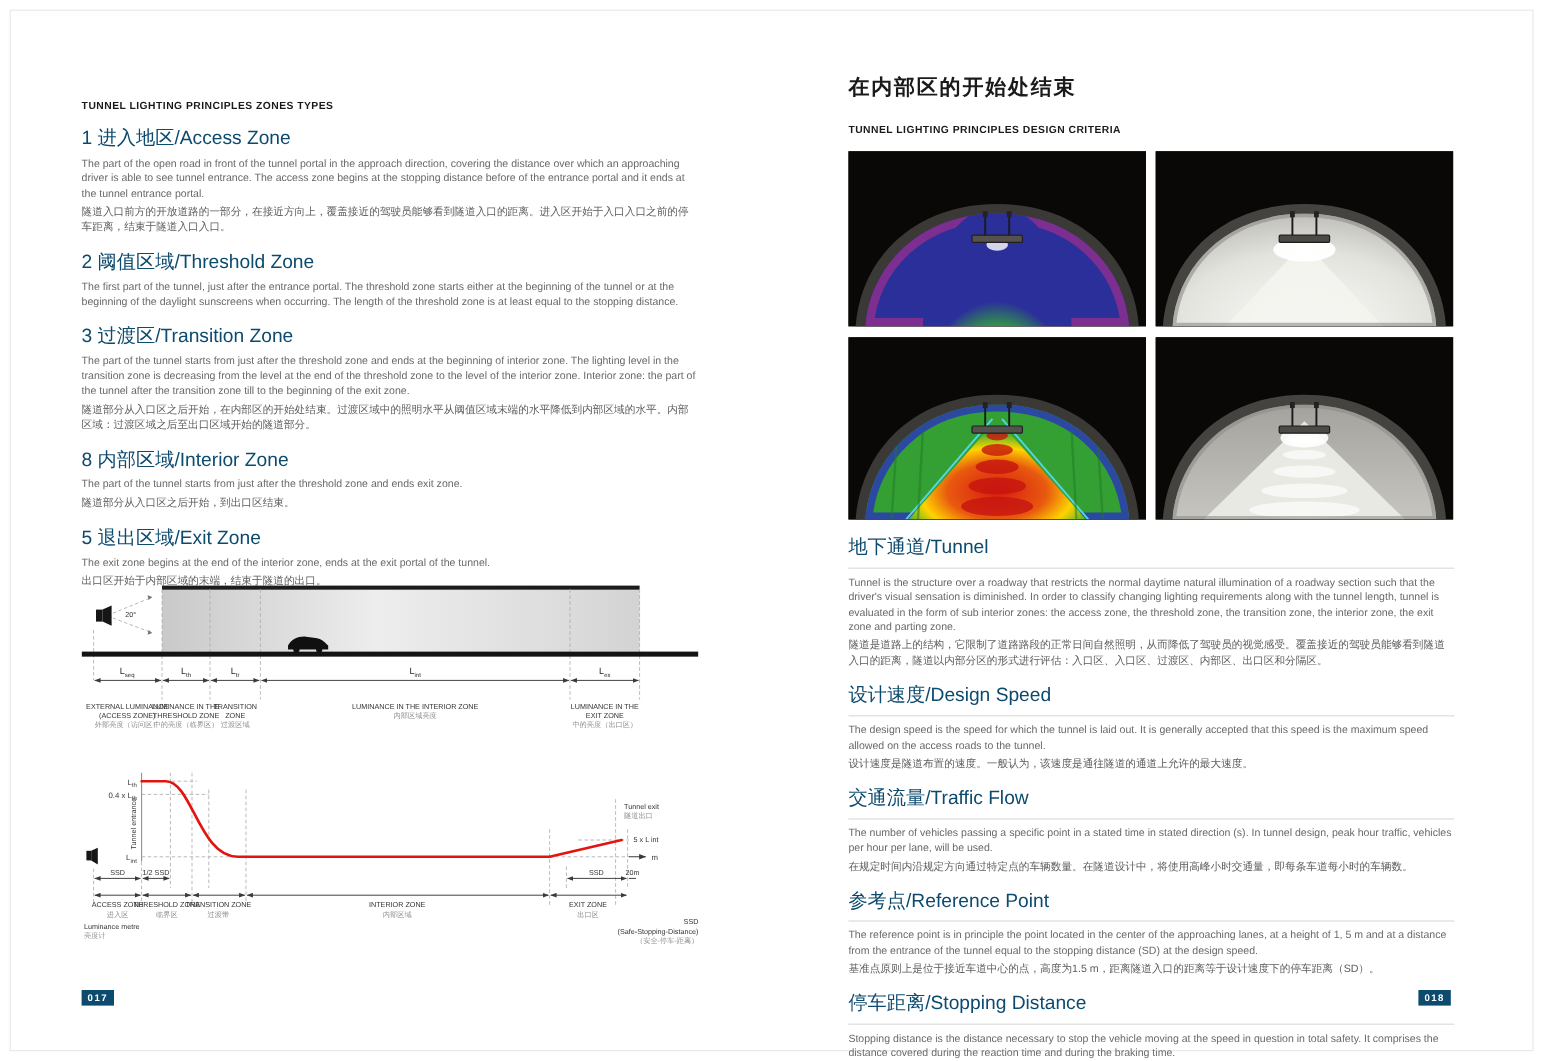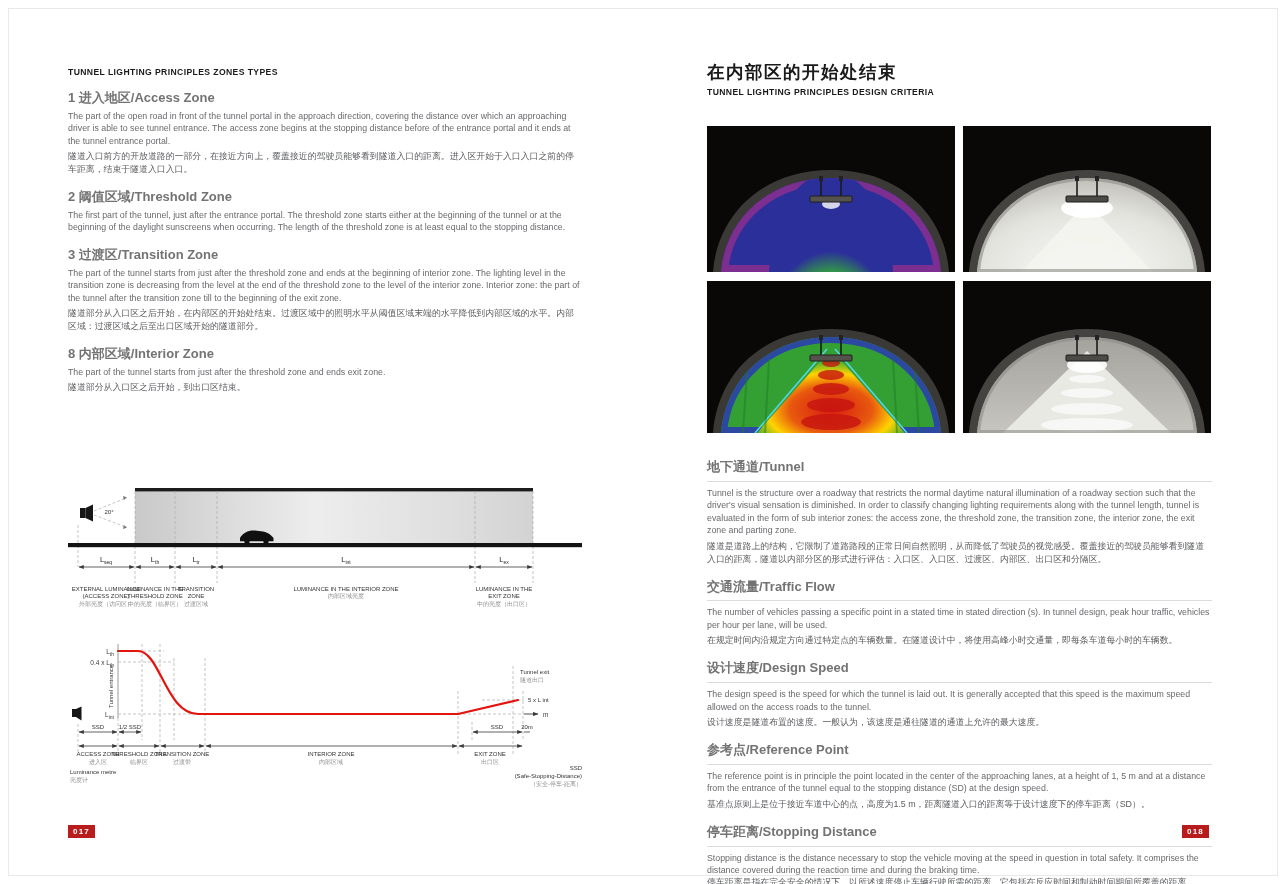--- a/index.html
+++ b/index.html
@@ -6,28 +6,28 @@
   body{
     width:1286px;height:884px;position:relative;background:#ffffff;
     font-family:"Liberation Sans","DejaVu Sans",sans-serif;
     color:#121212;overflow:hidden;
   }
   .sheet-frame{position:absolute;left:8px;top:8px;right:8px;bottom:8px;border:1px solid #e9e9e9;pointer-events:none;}
   .page{position:absolute;top:62px;}
   .page-left{left:68px;width:512px;}
   .page-right{left:707px;width:505px;}
   .page-title{font-size:17.5px;font-weight:bold;letter-spacing:1.5px;color:#1a1a1a;line-height:1.15;}
-  .page-subtitle{font-size:8.6px;font-weight:bold;letter-spacing:.4px;color:#1a1a1a;margin-top:5px;}
+  .page-subtitle{font-size:8.6px;font-weight:bold;letter-spacing:.4px;color:#1a1a1a;margin-top:21px;}
   .sec{margin-top:13px;}
   .sec:first-of-type{margin-top:21px;}
-  .sec-h{font-size:13px;font-weight:700;color:#737373;margin:0 0 3px 0;line-height:1.3;}
+  .sec-h{font-size:16px;font-weight:400;color:#0c4a6e;margin:0 0 3px 0;line-height:1.3;}
   .sec-h.ruled{border-bottom:1px solid #dcdcdc;padding-bottom:5px;margin-bottom:5px;}
   p.en{font-size:8.8px;line-height:12.4px;color:#68696c;margin:2px 0 0 0;}
   p.cn{font-size:8.9px;line-height:13px;color:#5b5c5f;margin:3px 0 0 0;}
-  .pageno{position:absolute;top:825px;background:#b91c1c;color:#fff;font-size:8px;font-weight:bold;
+  .pageno{position:absolute;top:825px;background:#0c4a6e;color:#fff;font-size:8px;font-weight:bold;
     letter-spacing:1.2px;padding:2px 5px;line-height:9px;}
   .pageno-left{left:68px;}
   .pageno-right{left:1182px;}
   .figgrid{position:absolute;left:707px;top:126px;width:504px;height:307px;}
   .fig{position:absolute;background:#0a0806;}
   .fig svg{display:block;}
   .diagram-wrap{position:absolute;left:68px;top:483px;width:514px;height:150px;}
   .curve-wrap{position:absolute;left:68px;top:636px;width:520px;height:158px;}
   svg text{fill:#333;}
   text.tiny{font-size:6px;}
@@ -58,20 +58,25 @@
   </div>
   <div class="sec">
     <h3 class="sec-h">3 过渡区/Transition Zone</h3>
     <p class="en">The part of the tunnel starts from just after the threshold zone and ends at the beginning of interior zone. The lighting level in the transition zone is decreasing from the level at the end of the threshold zone to the level of the interior zone. Interior zone: the part of the tunnel after the transition zone till to the beginning of the exit zone.</p>
     <p class="cn">隧道部分从入口区之后开始，在内部区的开始处结束。过渡区域中的照明水平从阈值区域末端的水平降低到内部区域的水平。内部区域：过渡区域之后至出口区域开始的隧道部分。</p>
   </div>
   <div class="sec">
     <h3 class="sec-h">8 内部区域/Interior Zone</h3>
     <p class="en">The part of the tunnel starts from just after the threshold zone and ends exit zone.</p>
     <p class="cn">隧道部分从入口区之后开始，到出口区结束。</p>
+  </div>
+  <div class="sec">
+    <h3 class="sec-h">5 退出区域/Exit Zone</h3>
+    <p class="en">The exit zone begins at the end of the interior zone, ends at the exit portal of the tunnel.</p>
+    <p class="cn">出口区开始于内部区域的末端，结束于隧道的出口。</p>
   </div>
 </div>
 
 <div class="diagram-wrap">
   <svg width="514" height="150" viewBox="0 0 514 150">
     <defs>
       <linearGradient id="tunfill" x1="0" y1="0" x2="1" y2="0">
         <stop offset="0" stop-color="#c9c9c9"></stop>
           <stop offset="0.45" stop-color="#ededed"></stop>
         <stop offset="0.8" stop-color="#dedede"></stop>
@@ -378,36 +383,36 @@
         <line x1="134" y1="58" x2="134" y2="74" stroke="#1b1b1b" stroke-width="1.6"></line>
         <rect x="112" y="54" width="4" height="5" fill="#222"></rect>
           <rect x="132" y="54" width="4" height="5" fill="#222"></rect>
         <rect x="103" y="74" width="42" height="6" rx="1" fill="#4c4a47" stroke="#1d1c1a" stroke-width="1"></rect>
       </g>
     </svg>
   </div>
 </div>
 
 <div class="page page-right" style="top:447px;">
-  <div class="sec" style="margin-top:12px;">
+  <div class="sec" style="margin-top:0;">
     <h3 class="sec-h ruled">地下通道/Tunnel</h3>
     <p class="en">Tunnel is the structure over a roadway that restricts the normal daytime natural illumination of a roadway section such that the driver's visual sensation is diminished. In order to classify changing lighting requirements along with the tunnel length, tunnel is evaluated in the form of sub interior zones: the access zone, the threshold zone, the transition zone, the interior zone, the exit zone and parting zone.</p>
     <p class="cn">隧道是道路上的结构，它限制了道路路段的正常日间自然照明，从而降低了驾驶员的视觉感受。覆盖接近的驾驶员能够看到隧道入口的距离，隧道以内部分区的形式进行评估：入口区、入口区、过渡区、内部区、出口区和分隔区。</p>
   </div>
   <div class="sec">
+    <h3 class="sec-h ruled">设计速度/Design Speed</h3>
+    <p class="en">The design speed is the speed for which the tunnel is laid out. It is generally accepted that this speed is the maximum speed allowed on the access roads to the tunnel.</p>
+    <p class="cn">设计速度是隧道布置的速度。一般认为，该速度是通往隧道的通道上允许的最大速度。</p>
+  </div>
+  <div class="sec">
     <h3 class="sec-h ruled">交通流量/Traffic Flow</h3>
     <p class="en">The number of vehicles passing a specific point in a stated time in stated direction (s). In tunnel design, peak hour traffic, vehicles per hour per lane, will be used.</p>
     <p class="cn">在规定时间内沿规定方向通过特定点的车辆数量。在隧道设计中，将使用高峰小时交通量，即每条车道每小时的车辆数。</p>
   </div>
   <div class="sec">
-    <h3 class="sec-h ruled">设计速度/Design Speed</h3>
-    <p class="en">The design speed is the speed for which the tunnel is laid out. It is generally accepted that this speed is the maximum speed allowed on the access roads to the tunnel.</p>
-    <p class="cn">设计速度是隧道布置的速度。一般认为，该速度是通往隧道的通道上允许的最大速度。</p>
-  </div>
-  <div class="sec">
     <h3 class="sec-h ruled">参考点/Reference Point</h3>
     <p class="en">The reference point is in principle the point located in the center of the approaching lanes, at a height of 1, 5 m and at a distance from the entrance of the tunnel equal to the stopping distance (SD) at the design speed.</p>
     <p class="cn">基准点原则上是位于接近车道中心的点，高度为1.5 m，距离隧道入口的距离等于设计速度下的停车距离（SD）。</p>
   </div>
   <div class="sec">
     <h3 class="sec-h ruled">停车距离/Stopping Distance</h3>
     <p class="en">Stopping distance is the distance necessary to stop the vehicle moving at the speed in question in total safety. It comprises the distance covered during the reaction time and during the braking time.</p>
     <p class="cn" style="margin-top:0;">停车距离是指在完全安全的情况下，以所述速度停止车辆行驶所需的距离。它包括在反应时间和制动时间期间所覆盖的距离。</p>
   </div>
 </div>

